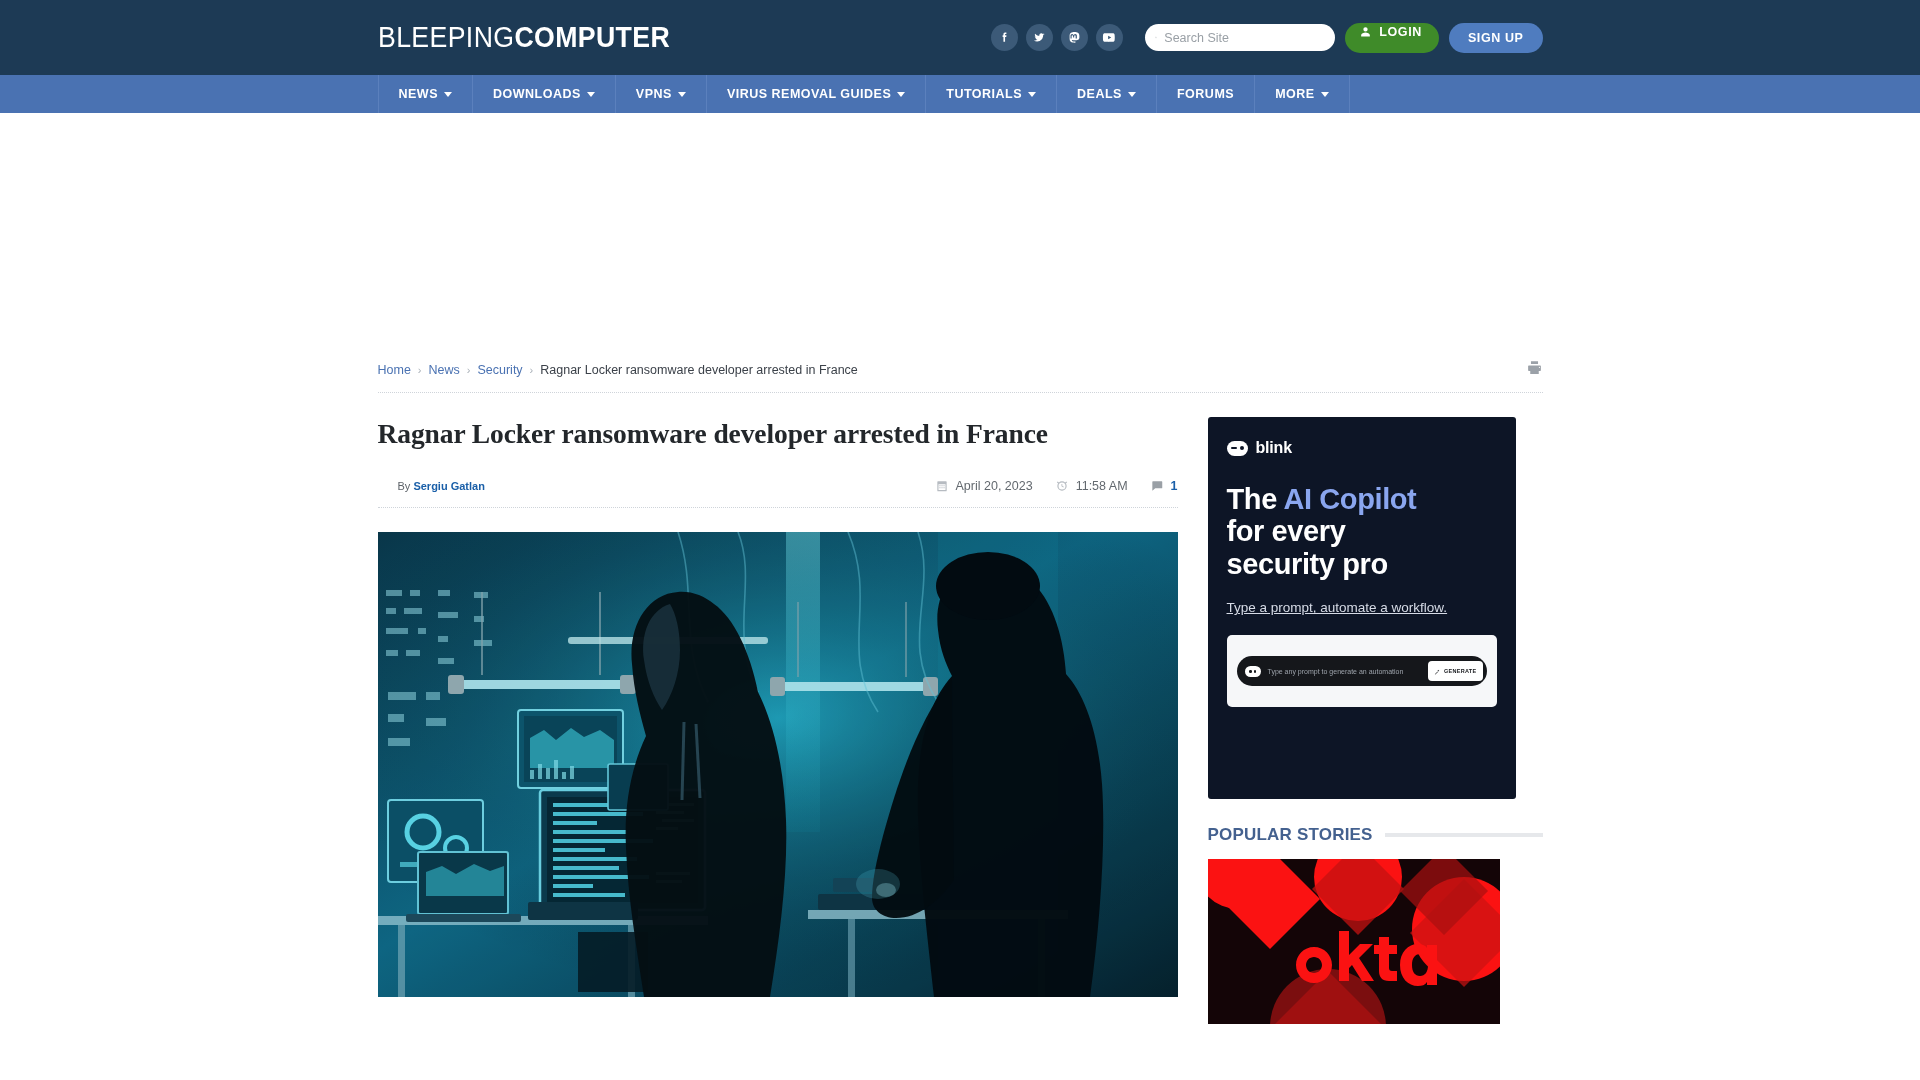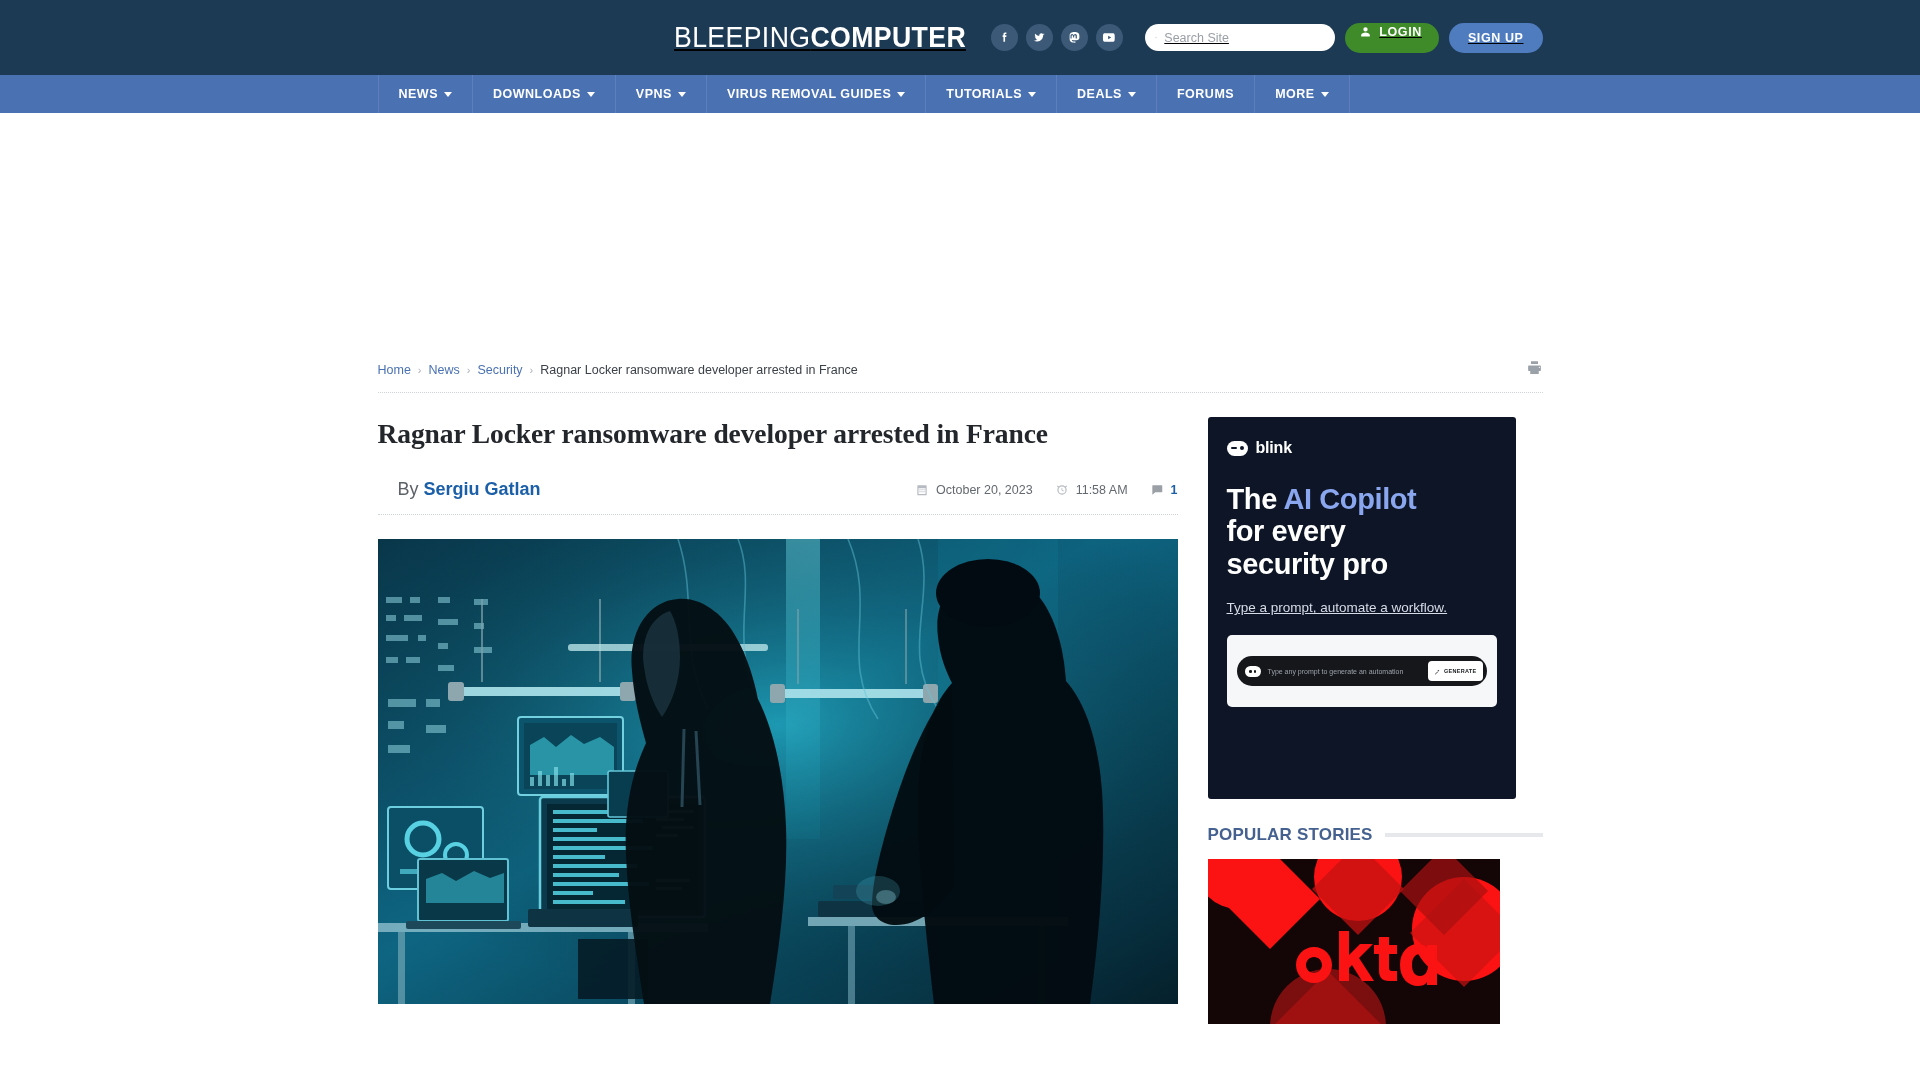--- a/index.html
+++ b/index.html
@@ -13,23 +13,22 @@
   
   .topbar {
     width: 100%; height: 75px;
     background: #1d3a55;
     display: flex; align-items: center;
     position: relative;
   }
   .topbar-inner {
     width: 1165px; margin: 0 auto;
     display: flex; align-items: center;
-    justify-content: flex-end;
+    justify-content: space-between;
     padding-left: 0px;
-    text-decoration: underline;
   }
   .logo {
     font-size: 29px; letter-spacing: 0.4px;
     color: #ffffff; white-space: nowrap;
     font-family: "Liberation Sans", sans-serif;
     transform: scaleX(0.92);
     transform-origin: left center;
   }
   .logo .light { font-weight: 300; }
   .logo .bold  { font-weight: 700; }
@@ -124,21 +123,21 @@
     font-family: "Liberation Serif", serif;
     font-size: 27.5px; font-weight: 700; color: #23272b;
     line-height: 1.25; letter-spacing: -0.1px;
   }
   .byline-row {
     margin-top: 28px;
     padding-bottom: 14px;
     border-bottom: 1px dotted #cfd4da;
     display: flex; align-items: center; justify-content: space-between;
   }
-  .byline { font-size: 18px; color: #5d6268; padding-left: 20px; }
+  .byline { font-size: 11px; color: #5d6268; padding-left: 20px; }
   .byline a { color: #1a5fa8; font-weight: 700; text-decoration: none; }
   .meta { display: flex; align-items: center; gap: 22px; }
   .meta-item { display: flex; align-items: center; gap: 7px; font-size: 12.5px; color: #63696f; }
   .meta-item svg { width: 14px; height: 14px; fill: #b6bbc1; }
   .meta-item.comments { color: #1a5fa8; font-weight: 700; }
   .meta-item.comments svg { fill: #9aa0a6; }
 
   .hero {
     margin-top: 24px;
     width: 800px; height: 465px;
@@ -331,21 +330,21 @@
       <div class="byline-row">
         <div class="byline">
           <span>By</span>
           <a href="#">Sergiu Gatlan</a>
         </div>
         <div class="meta">
           <span class="meta-item">
             <svg viewBox="0 0 24 24">
                 <path d="M5 4h14a1 1 0 011 1v15a1 1 0 01-1 1H5a1 1 0 01-1-1V5a1 1 0 011-1zm1 5v10h12V9H6zm1.5 1.5h2v2h-2v-2zm3.5 0h2v2h-2v-2zm3.5 0h2v2h-2v-2zm-7 3.5h2v2h-2v-2zm3.5 0h2v2h-2v-2zm3.5 0h2v2h-2v-2z"></path>
               </svg>
-            <span>October 20, 2023</span>
+            <span>April 20, 2023</span>
           </span>
           <span class="meta-item">
             <svg viewBox="0 0 24 24">
                 <path d="M12 4a8 8 0 100 16 8 8 0 000-16zm0 2a6 6 0 110 12 6 6 0 010-12zm-.9 2.4v4.2l3.2 1.9.8-1.3-2.6-1.5V8.4h-1.4zM4.6 4.1L3.2 5.5l2.1 2.1 1.4-1.4-2.1-2.1zm14.8 0l-2.1 2.1 1.4 1.4 2.1-2.1-1.4-1.4z"></path>
               </svg>
             <span>11:58 AM</span>
           </span>
           <span class="meta-item comments">
             <svg viewBox="0 0 24 24">
                 <path d="M4 4h16a1 1 0 011 1v10a1 1 0 01-1 1H9l-5 4V5a1 1 0 011-1z"></path>

